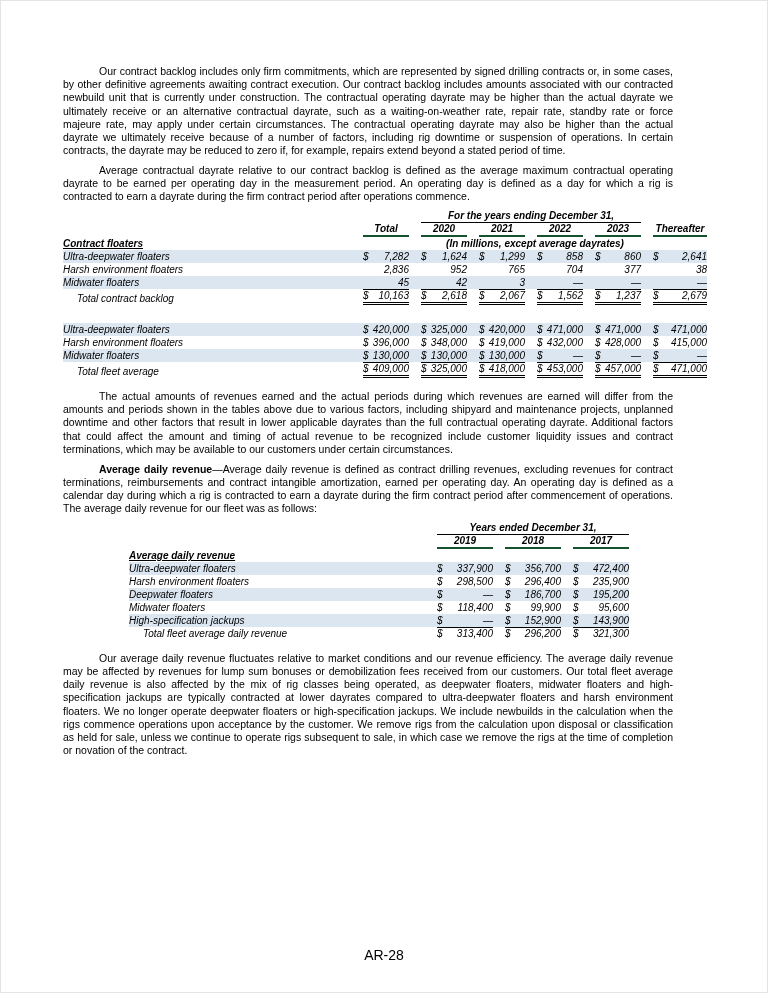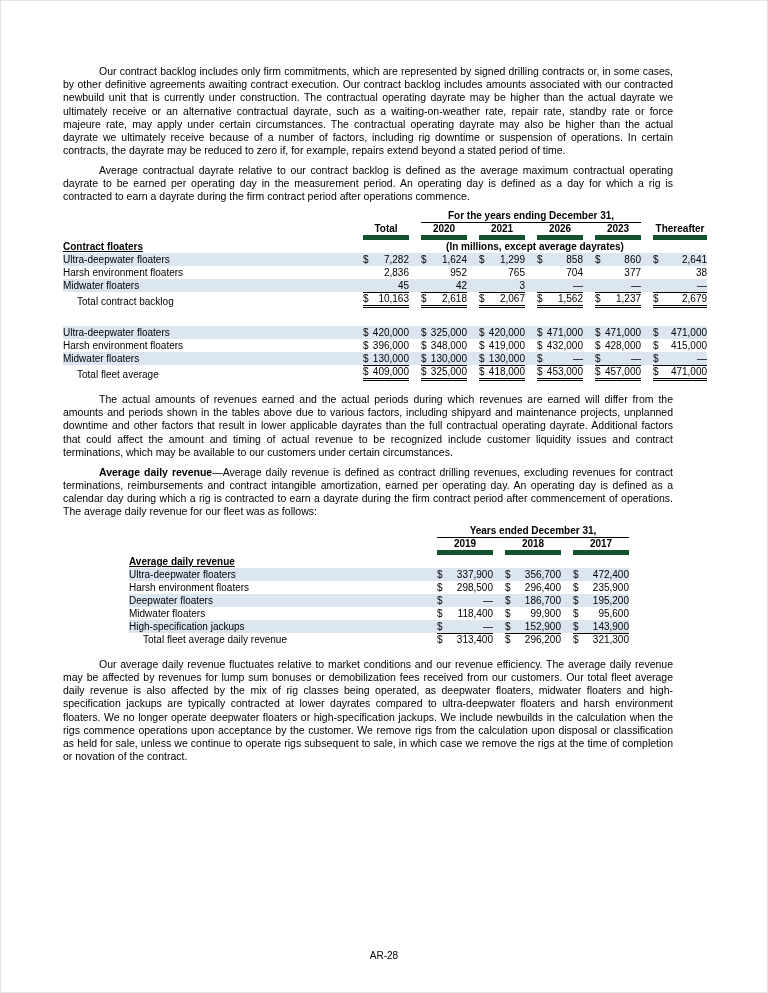--- a/index.html
+++ b/index.html
@@ -5,37 +5,37 @@
   html,body{margin:0;padding:0;background:#ffffff;}
   .page{
     position:relative;width:768px;height:993px;margin:0 auto;background:#fff;
     border:1px solid #e4e4e4;box-sizing:border-box;
     padding:64px 94px 0 62px;
     font-family:"Liberation Sans","DejaVu Sans",sans-serif;
     font-size:10.5px;line-height:13.2px;color:#000;
   }
   .para{text-align:justify;text-indent:36px;margin:0 0 6.5px 0;}
   .b{font-weight:bold;}
-  .fin-table{border-collapse:collapse;table-layout:fixed;font-size:10px;line-height:12px;}
+  .fin-table{border-collapse:collapse;table-layout:fixed;font-size:10px;line-height:12px;font-style:italic;}
   .t1{width:644px;margin:6px 0 12px 0;}
   .t2{width:500px;margin:4px 0 12px 66px;}
   .fin-table td{padding:0;vertical-align:bottom;height:13px;}
   td.num{padding-left:12px;}
   td.lbl{overflow:hidden;white-space:nowrap;}
   .cell{display:flex;justify-content:space-between;}
-  .colhead{font-weight:bold;text-align:center;border-bottom:5px solid #14532d;}
+  .colhead{font-weight:bold;text-align:center;border-bottom:2px solid #14532d;}
   .spanner{font-weight:bold;text-align:center;border-bottom:1px solid #000;white-space:nowrap;}
   .units{font-weight:bold;text-align:center;white-space:nowrap;}
   .sec{font-weight:bold;text-decoration:underline;white-space:nowrap;}
   tr.shade td{background:var(--shade,#dce6f1);}
   .rt{border-top:1px solid #000;}
   .dbl{border-bottom:3px double #000;}
   td.indent{padding-left:14px;}
   tr.gap td{height:18px;background:#fff;}
-  .footer{position:absolute;left:0;right:0;bottom:30px;text-align:center;font-size:10px;}
+  .footer{position:absolute;left:0;right:0;bottom:30px;text-align:center;font-size:14px;}
 </style>
 </head>
 <body>
 
 <div class="page">
 
   <p class="para">Our contract backlog includes only firm commitments, which are represented by signed drilling contracts or, in some cases, by other definitive agreements awaiting contract execution.  Our contract backlog includes amounts associated with our contracted newbuild unit that is currently under construction.  The contractual operating dayrate may be higher than the actual dayrate we ultimately receive or an alternative contractual dayrate, such as a waiting-on-weather rate, repair rate, standby rate or force majeure rate, may apply under certain circumstances.  The contractual operating dayrate may also be higher than the actual dayrate we ultimately receive because of a number of factors, including rig downtime or suspension of operations.  In certain contracts, the dayrate may be reduced to zero if, for example, repairs extend beyond a stated period of time.</p>
   <p class="para">Average contractual dayrate relative to our contract backlog is defined as the average maximum contractual operating dayrate to be earned per operating day in the measurement period.  An operating day is defined as a day for which a rig is contracted to earn a dayrate during the firm contract period after operations commence.</p>
 
   <table class="fin-table t1">
@@ -62,21 +62,21 @@
         <td class="num">
             <div class="colhead">Total</div>
           </td>
         <td class="num">
             <div class="colhead">2020</div>
           </td>
         <td class="num">
             <div class="colhead">2021</div>
           </td>
         <td class="num">
-            <div class="colhead">2026</div>
+            <div class="colhead">2022</div>
           </td>
         <td class="num">
             <div class="colhead">2023</div>
           </td>
         <td class="num">
             <div class="colhead">Thereafter</div>
           </td>
       </tr>
       <tr>
         <td class="lbl"><span class="sec">Contract floaters</span></td>

